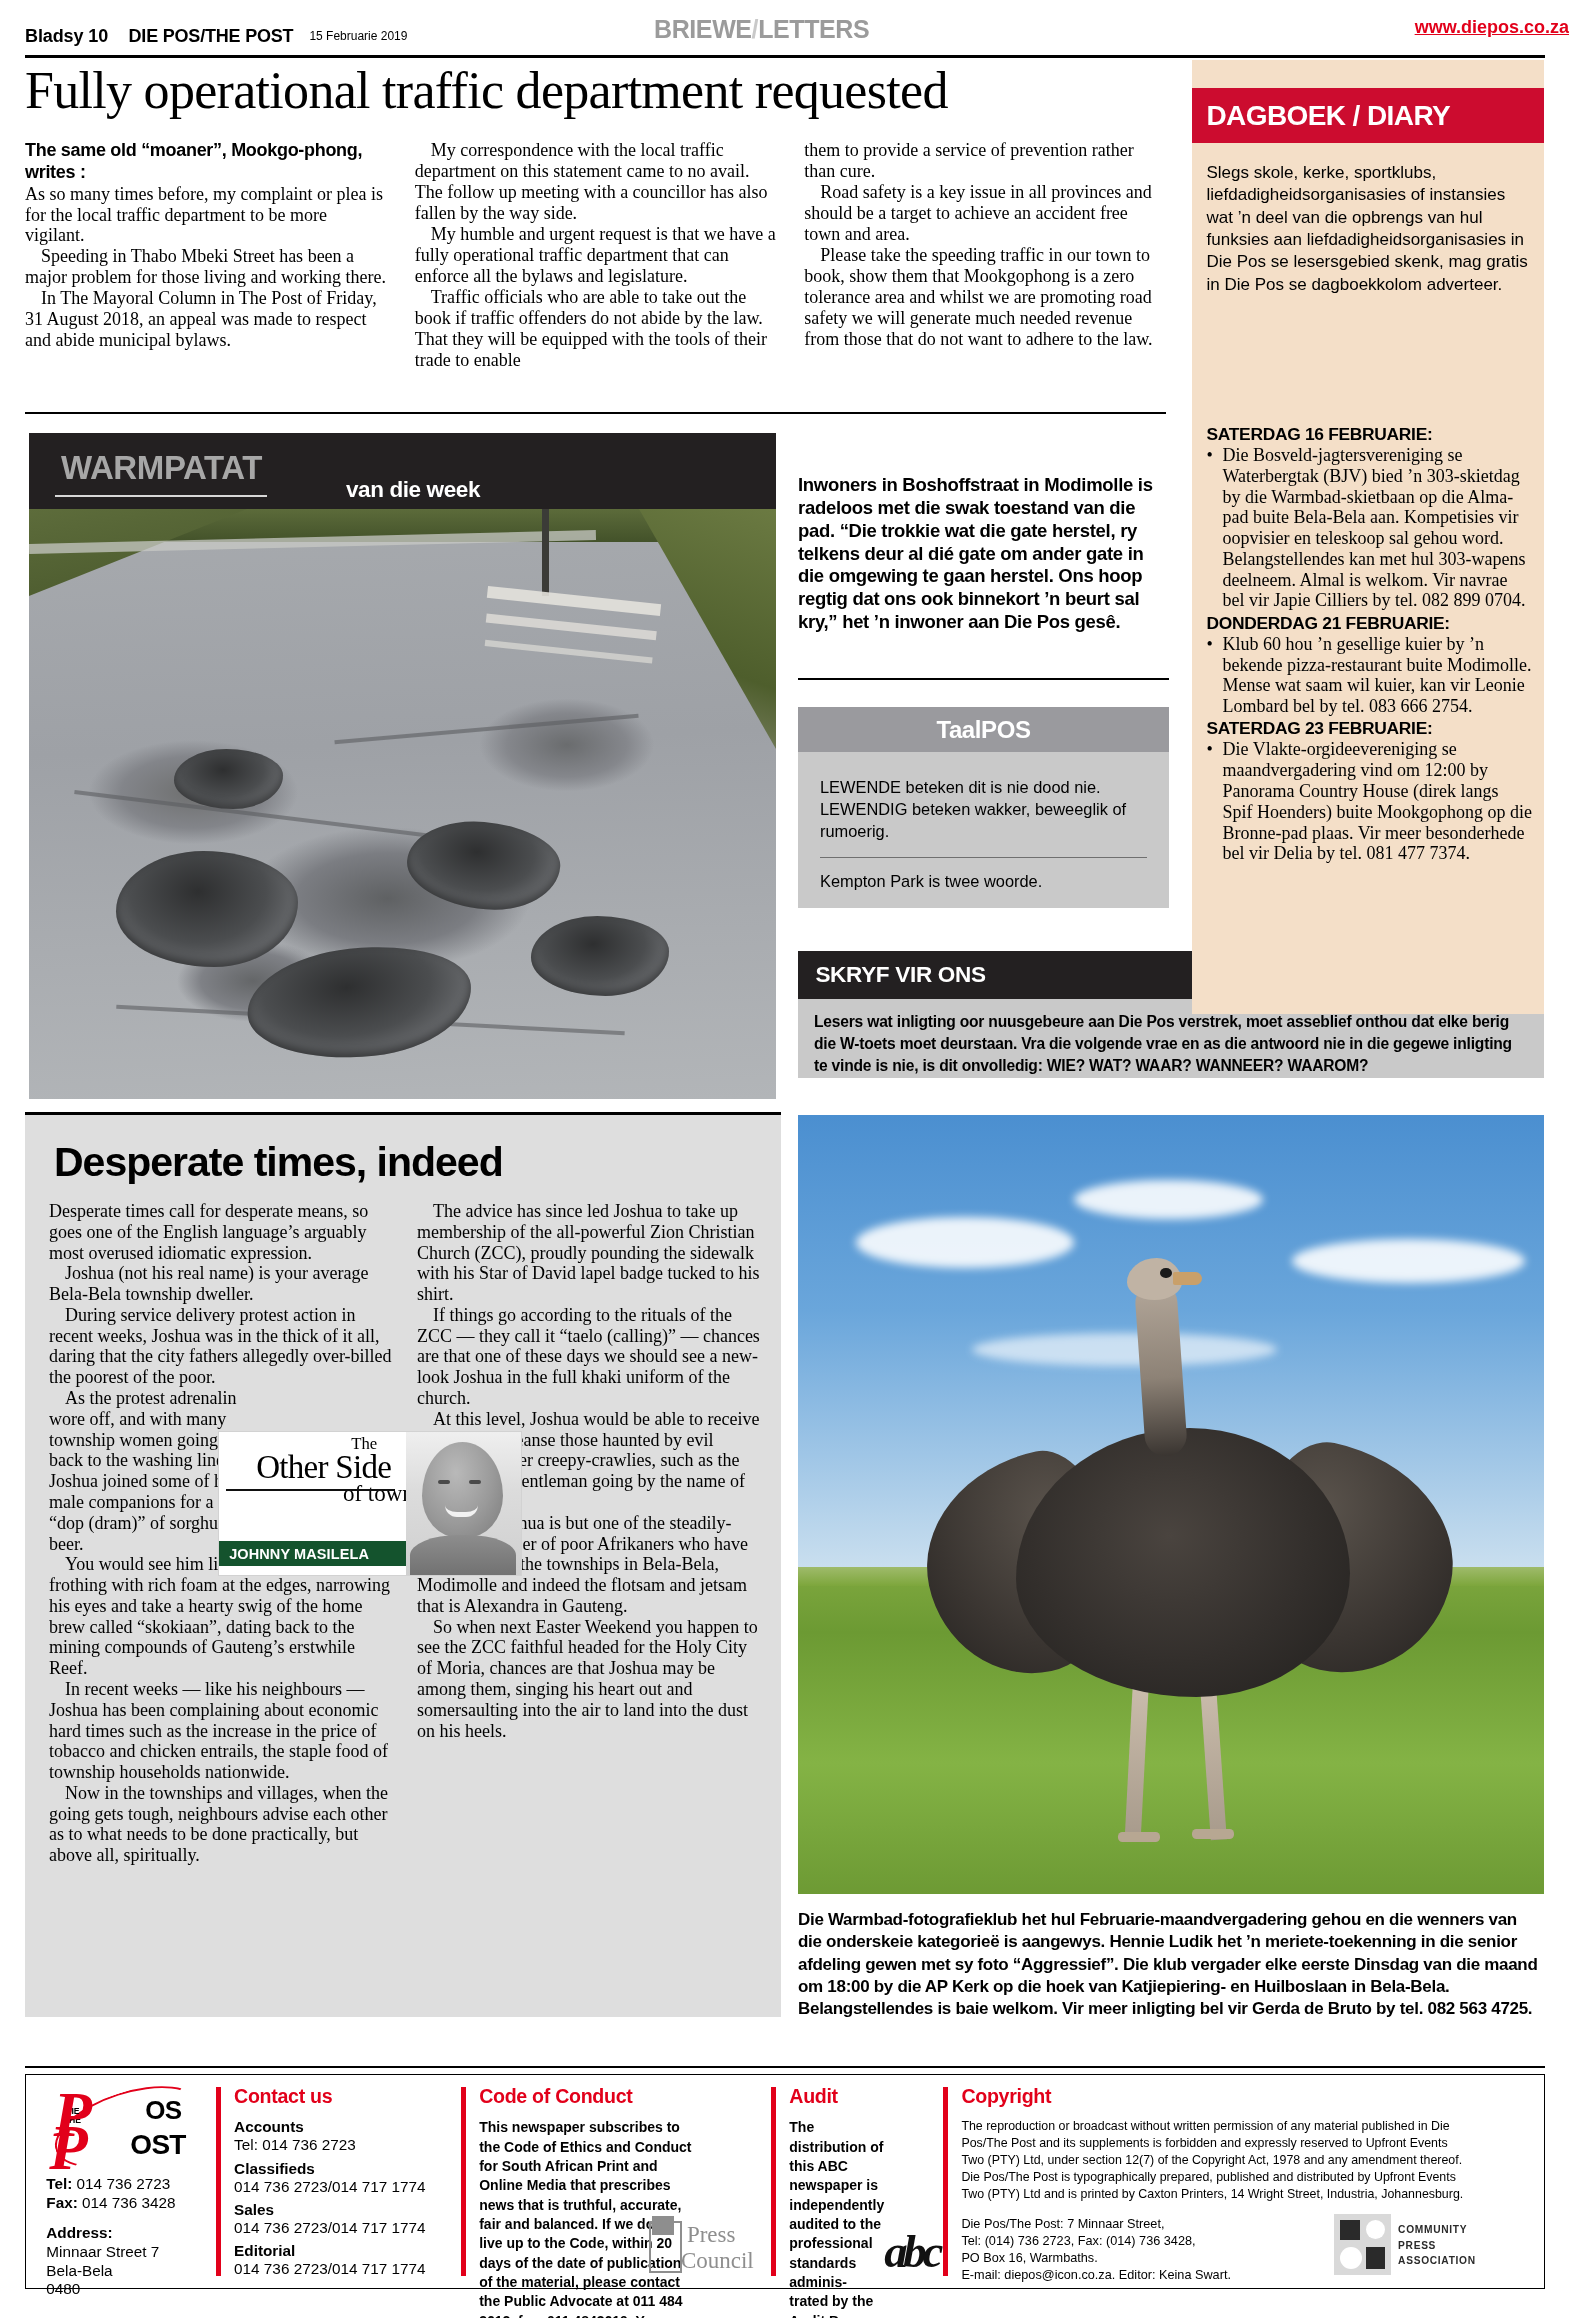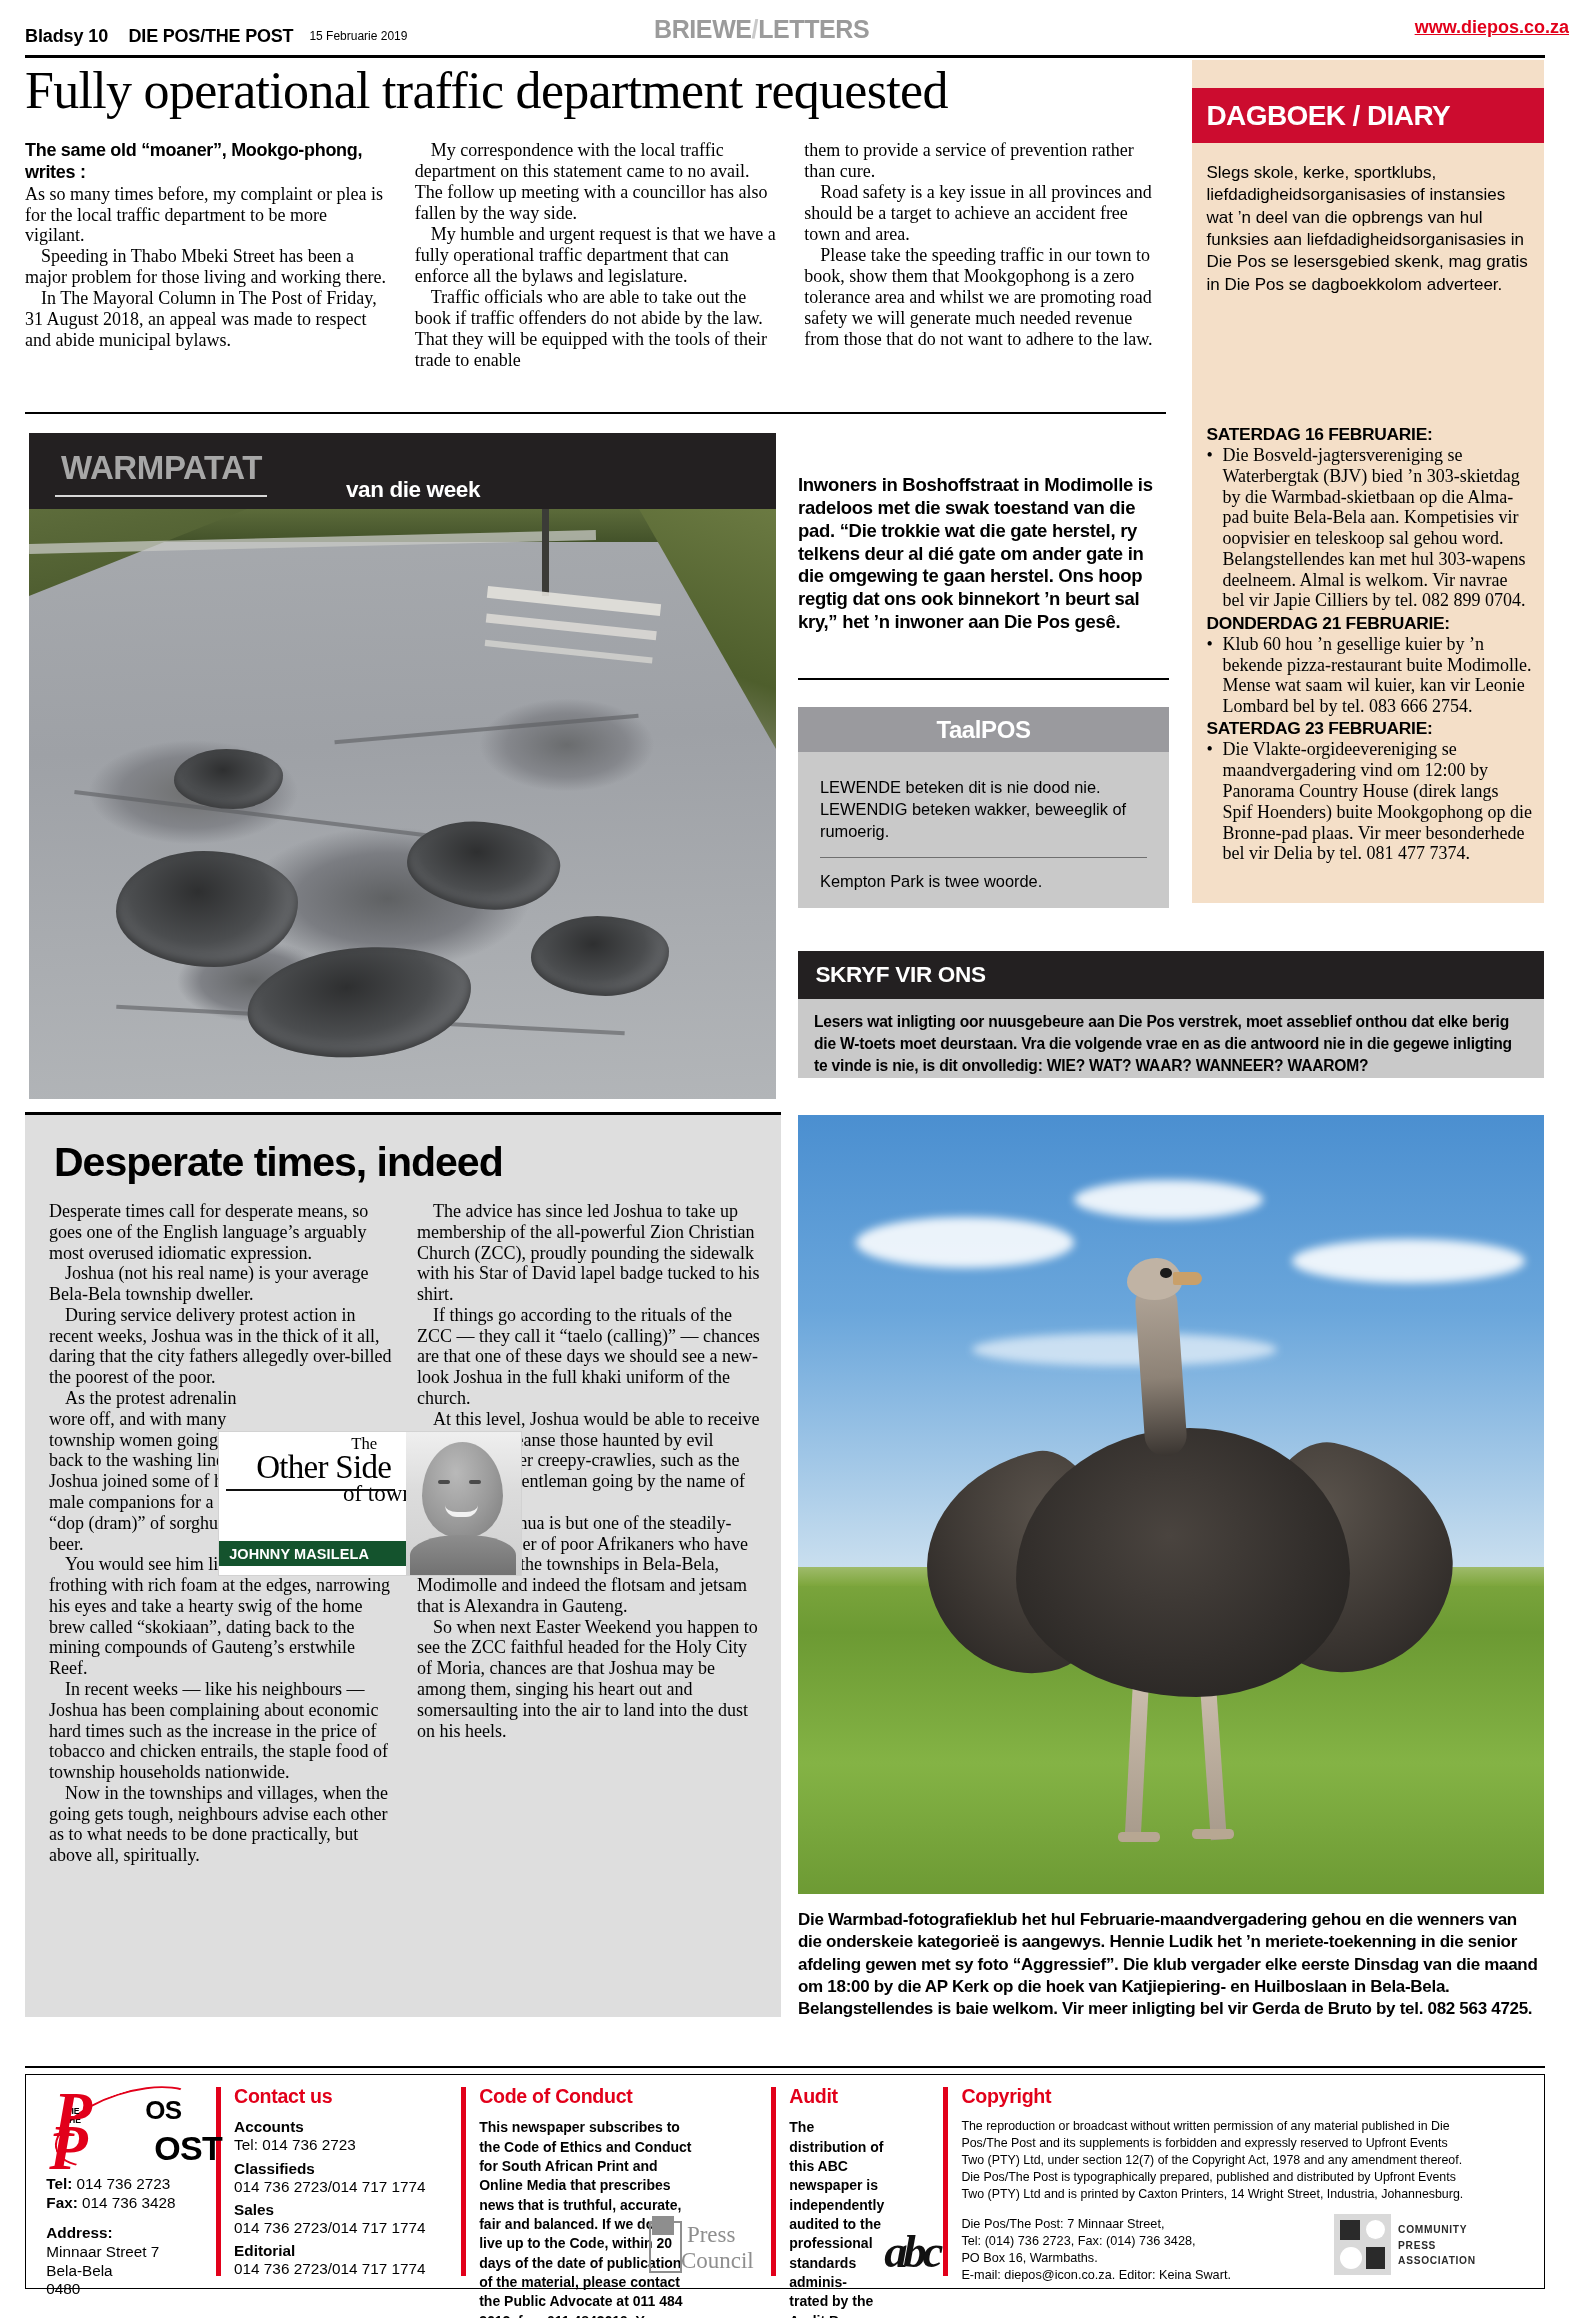--- a/index.html
+++ b/index.html
@@ -352,22 +352,22 @@
   .logo-p2 {
     position: absolute; left: 2.9px; top: 35px;
     font-family: "Liberation Serif", serif; font-style: italic; font-weight: bold;
     font-size: 63px; color: #e2001a; line-height: .8;
   }
   .logo-os {
     position: absolute; left: 99px; top: 7.3px;
     font-size: 26px; font-weight: bold; letter-spacing: -0.7px;
   }
   .logo-ost {
-    position: absolute; left: 108px; top: 41px;
-    font-size: 34px; font-weight: bold; letter-spacing: -0.7px;
+    position: absolute; left: 84px; top: 41px;
+    font-size: 28px; font-weight: bold; letter-spacing: -0.7px;
   }
   .logo-diethe {
     position: absolute; left: 17.4px; top: 19px;
     font-size: 8.7px; font-weight: bold; line-height: 1; text-align: center;
   }
   .logo-swoosh {
     position: absolute; left: 5.8px; top: 4.4px; width: 153px; height: 70px;
     border: 2.2px solid #e2001a; border-radius: 50%;
     border-right-color: transparent; border-bottom-color: transparent;
     transform: rotate(-18deg);
@@ -498,21 +498,21 @@
     </div>
   </div>
 
   <div class="skryf-head">
     <span>SKRYF VIR ONS</span>
   </div>
   <div class="skryf-body">
     <p>Lesers wat inligting oor nuusgebeure aan Die Pos verstrek, moet asseblief onthou dat elke berig die W-toets moet deurstaan. Vra die volgende vrae en as die antwoord nie in die gegewe inligting te vinde is nie, is dit onvolledig: WIE? WAT? WAAR? WANNEER? WAAROM?</p>
   </div>
 
-  <div style="position:absolute; left:1192px; top:60px; width:352px; height:843px; background:#f4dfc8;">
+  <div style="position:absolute; left:1192px; top:60px; width:352px; height:954px; background:#f4dfc8;">
     <div style="position:absolute; left:0; top:28px; width:352px; height:55px; background:#cc0c2f; display:flex; align-items:center;">
       <span style="margin-left:14.5px; font-size:28px; font-weight:bold; color:#fff; letter-spacing:-0.6px;">DAGBOEK / DIARY</span>
     </div>
     <div style="position:absolute; left:14.5px; top:102px; width:323px; font-size:17px; line-height:1.315;">Slegs skole, kerke, sportklubs, liefdadigheidsorganisasies of instansies wat ’n deel van die opbrengs van hul funksies aan liefdadigheidsorganisasies in Die Pos se lesersgebied skenk, mag gratis in Die Pos se dagboekkolom adverteer.</div>
     <div style="position:absolute; left:14.5px; top:364px; width:326px;">
       <div style="font-size:17.4px; font-weight:bold; letter-spacing:-0.3px;">SATERDAG 16 FEBRUARIE:</div>
       <div style="display:flex; font-family:'Liberation Serif',serif; font-size:18px; line-height:1.155; margin-bottom:1.5px;">
         <span style="width:16px; flex:0 0 16px;">•</span>
         <span>Die Bosveld-jagtersvereniging se Waterbergtak (BJV) bied ’n 303-skietdag by die Warmbad-skietbaan op die Alma-pad buite Bela-Bela aan. Kompetisies vir oopvisier en teleskoop sal gehou word. Belangstellendes kan met hul 303-wapens deelneem. Almal is welkom. Vir navrae bel vir Japie Cilliers by tel. 082 899 0704.</span>
       </div>

